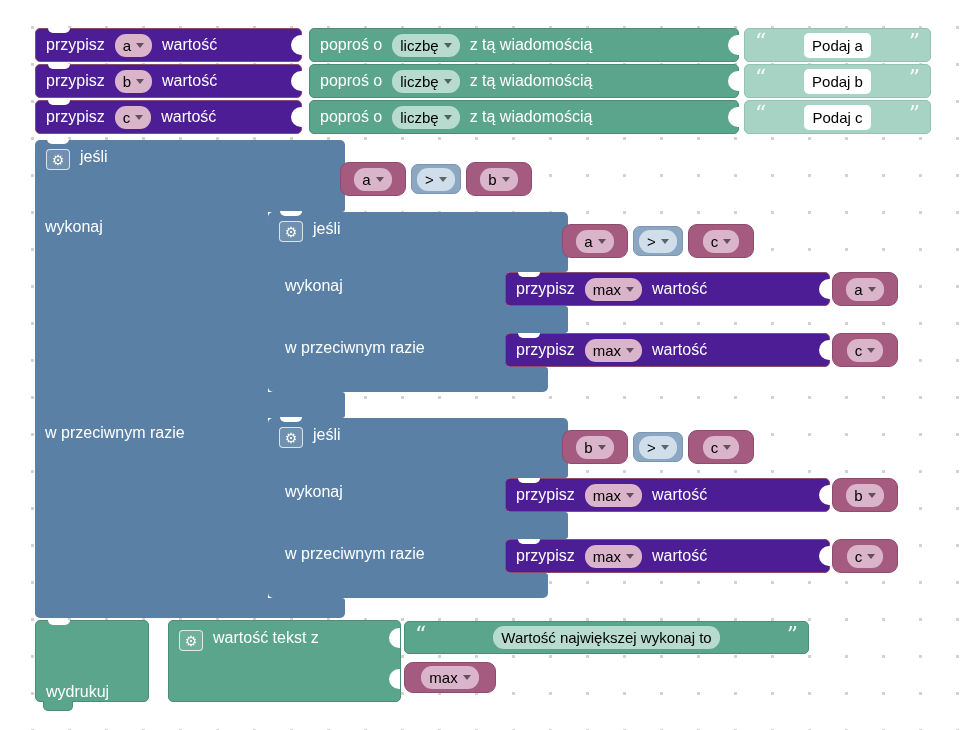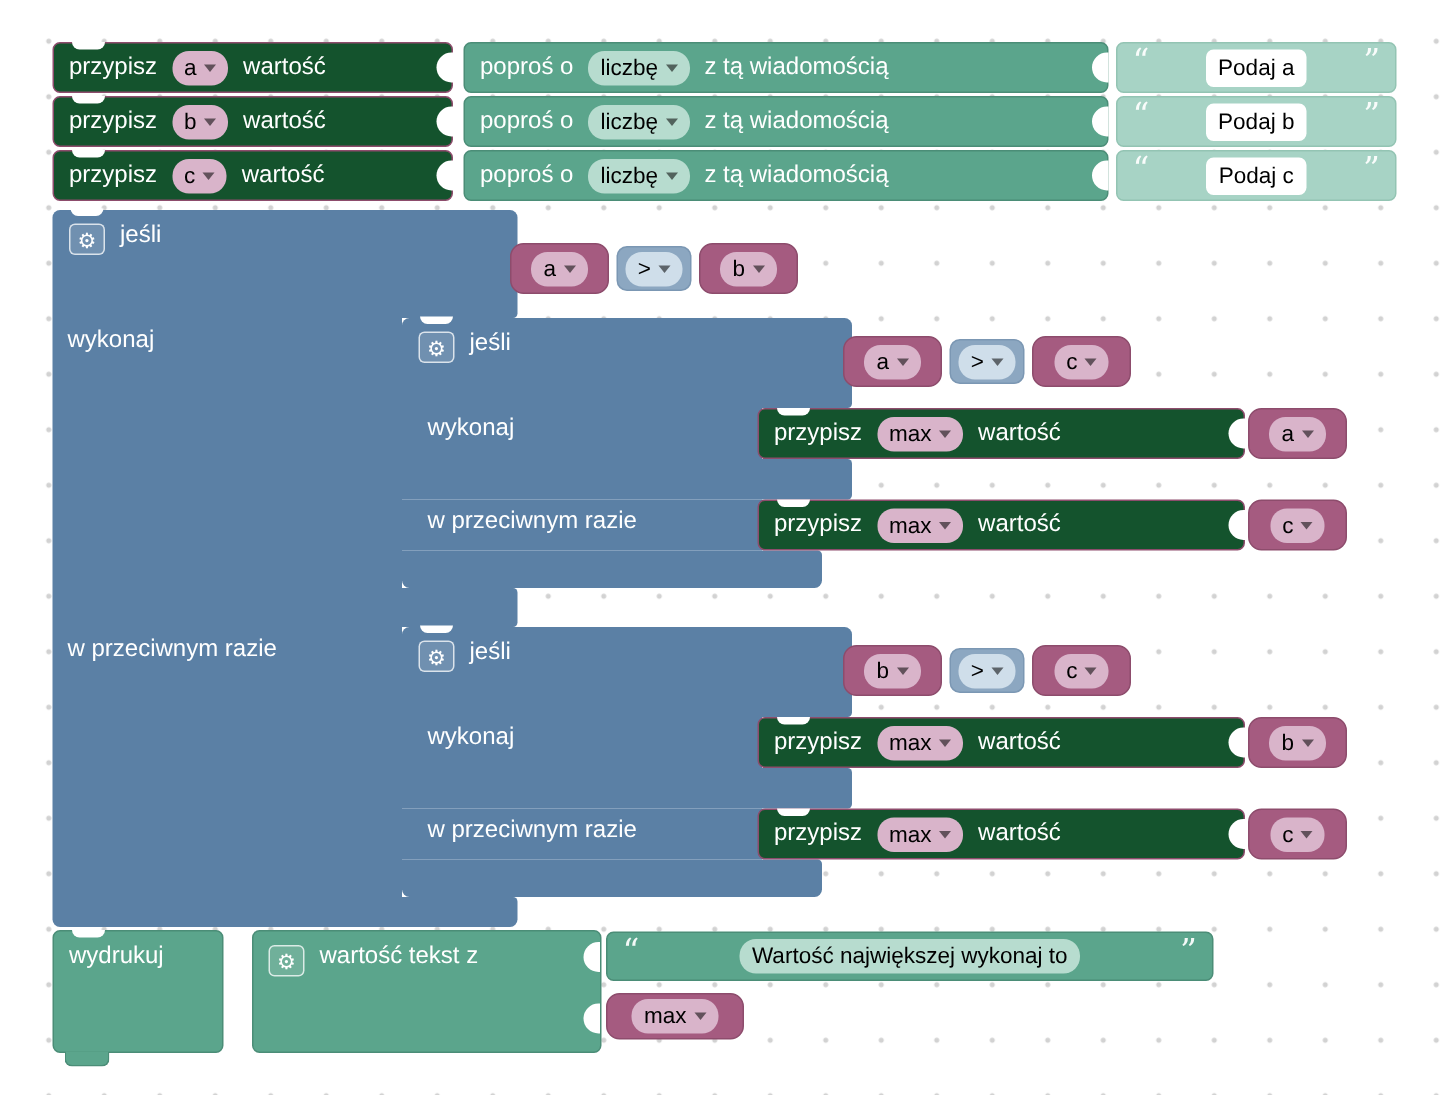--- a/index.html
+++ b/index.html
@@ -1,20 +1,20 @@
 <!DOCTYPE html>
 <html><head>
 <meta charset="utf-8">
 <style>
   *{box-sizing:border-box}
   html,body{margin:0;padding:0}
   body{position:relative;width:960px;height:730px;background:#ffffff;font-family:"Liberation Sans",sans-serif;overflow:hidden}
   .canvas{position:absolute;inset:0;background-image:radial-gradient(circle,#d2d2d2 1.4px,transparent 2px);background-size:37px 37px;background-position:14px 9px}
   .block{position:absolute;display:flex;align-items:center;gap:10px;padding:0 10px;color:#fff;font-size:16px;border:1px solid transparent;border-radius:5px}
-  .pink{background:#14532d;border-color:#8d4c6c}
+  .pink{background:#4c1d95;border-color:#8d4c6c}
   .teal{background:#5ba58c;border-color:#4b8d77}
   .teal-light{background:#a7d3c5;border-color:#93c4b3}
   .blue-part{position:absolute;background:#5b80a5}
   .hdr{display:flex;align-items:flex-start;gap:10px;padding:8px 11px;color:#fff;font-size:16px}
   .r0{border-radius:5px 5px 3px 0}
   .rb{border-radius:0 3px 5px 5px}
   .rs{border-radius:0 3px 3px 0}
   .lbl{white-space:nowrap}
   .field{display:inline-flex;align-items:center;gap:5px;height:23px;padding:0 8px;border-radius:11px;color:#000;font-size:15px;white-space:nowrap}
   .f-pink{background:#d9b4ca}
@@ -280,21 +280,21 @@
   <span class="lbl">wartość</span>
   <span class="socket"></span>
 </div>
 <div class="pill pill-abs" style="left:832px;top:539px">
   <span class="field f-pink">
     <span>c</span>
     <span class="arrow"></span>
   </span>
 </div>
 
-<div class="block teal" style="left:35px;top:620px;width:114px;height:82px;align-items:flex-start;padding-top:8px">
+<div class="block teal" style="left:35px;top:620px;width:114px;height:82px;align-items:flex-end;padding-top:8px">
   <span class="notch"></span>
   <span class="lbl">wydrukuj</span>
 </div>
 <div class="foot" style="left:43px;top:701px;width:30px;height:10px"></div>
 
 <div class="block teal" style="left:168px;top:620px;width:233px;height:82px;align-items:flex-start;padding-top:8px">
   <span class="gear">⚙</span>
   <span class="lbl">wartość tekst z</span>
   <span class="socket-abs" style="top:7px"></span>
   <span class="socket-abs" style="top:48px"></span>

